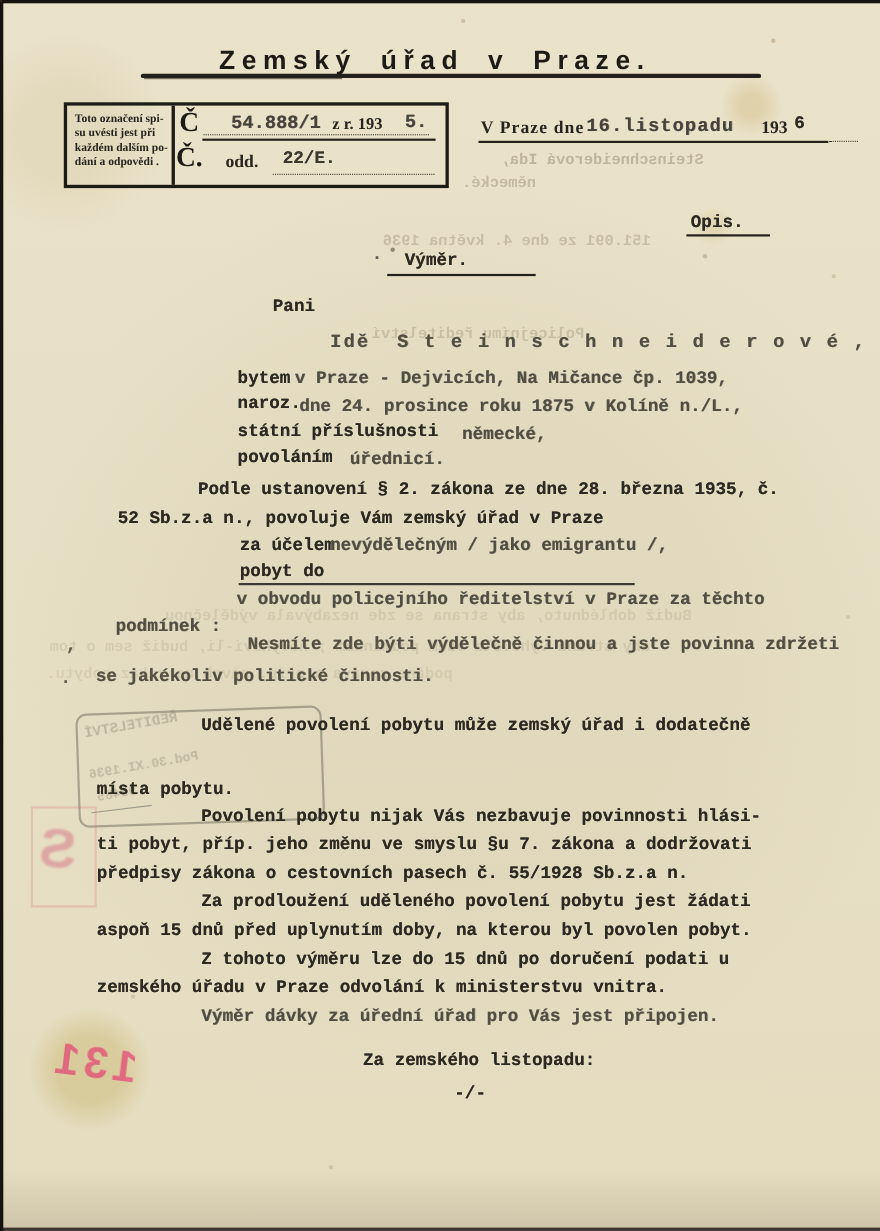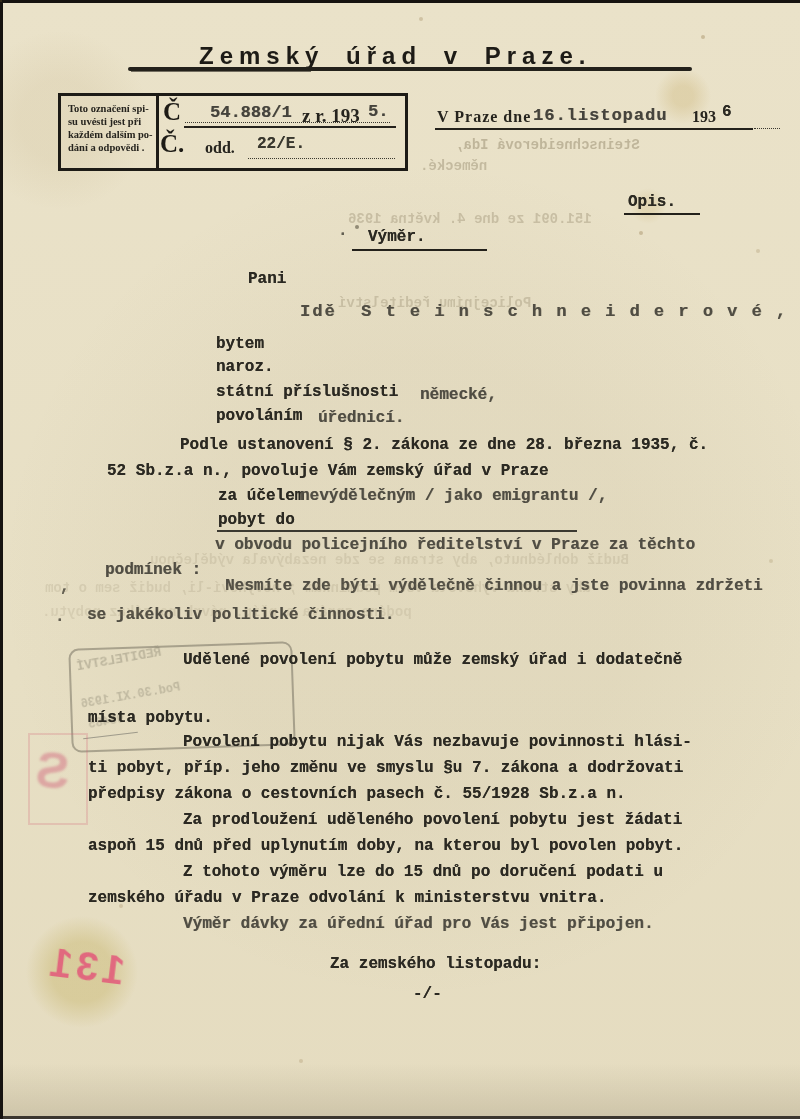--- a/index.html
+++ b/index.html
@@ -17,21 +17,21 @@
   }
   .abs{position:absolute;white-space:pre;}
   
   .t{font-family:"Liberation Mono","DejaVu Sans Mono",monospace;font-weight:700;
      font-size:16px;color:#2b2922;text-shadow:0 0 .4px rgba(43,41,34,.8);}
   
   .f{font-family:"Liberation Mono","DejaVu Sans Mono",monospace;font-weight:700;
      font-size:16px;color:#504d43;filter:blur(.45px);text-shadow:.5px 0 0 rgba(80,77,66,.6);}
   
   .p{font-family:"Liberation Serif","DejaVu Serif",serif;font-weight:700;
-     font-size:19px;color:#26241e;}
+     font-size:15px;color:#26241e;}
   
   .mir{display:inline-block;transform:scaleX(-1);font-family:"Liberation Mono","DejaVu Sans Mono",monospace;
      font-weight:700;color:#8d8164;filter:blur(.6px);}
   .hr{position:absolute;background:#23211b;}
   .dots{position:absolute;border-bottom:2px dotted #3a382f;height:1px;}
   #title{font-family:"Liberation Sans","DejaVu Sans",sans-serif;font-weight:700;
      font-size:24px;letter-spacing:6px;word-spacing:9px;color:#1d1b16;}
   #refbox{position:absolute;left:58px;top:93px;width:344px;height:72px;
      border:3px solid #1d1b16;}
   #refbox .divider{position:absolute;left:95px;top:0;width:3px;height:100%;background:#1d1b16;}
@@ -99,21 +99,23 @@
 
   <span class="abs t" style="left:628px;top:193px;">Opis.</span>
   <div class="hr" style="left:624px;top:213px;width:76px;height:2px;"></div>
   <span class="abs t" style="left:338px;top:222px;opacity:.7;">.</span>
   <span class="abs t" style="left:368px;top:228px;">Výměr.</span>
   <div class="hr" style="left:352px;top:249px;width:135px;height:2px;"></div>
 
   <span class="abs t" style="left:248px;top:270px;">Pani</span>
   <span class="abs f" style="left:300px;top:302px;font-size:17px;letter-spacing:2px;">Idě  S t e i n s c h n e i d e r o v é ,</span>
   <span class="abs t" style="left:216px;top:335px;">bytem</span>
+  <span class="abs f" style="left:268px;top:335px;">v Praze - Dejvicích, Na Mičance čp. 1039,</span>
   <span class="abs t" style="left:216px;top:358px;">naroz.</span>
+  <span class="abs f" style="left:272px;top:361px;">dne 24. prosince roku 1875 v Kolíně n./L.,</span>
   <span class="abs t" style="left:216px;top:383px;">státní příslušnosti</span>
   <span class="abs f" style="left:420px;top:386px;">německé,</span>
   <span class="abs t" style="left:216px;top:407px;">povoláním</span>
   <span class="abs f" style="left:318px;top:409px;">úřednicí.</span>
 
   <span class="abs t" style="left:160px;top:436px;margin-left:20px;">Podle ustanovení § 2. zákona ze dne 28. března 1935, č.</span>
   <span class="abs t" style="left:107px;top:462px;">52 Sb.z.a n., povoluje Vám zemský úřad v Praze</span>
 
   <span class="abs t" style="left:218px;top:487px;">za účelem</span>
   <span class="abs f" style="left:300px;top:487px;">nevýdělečným / jako emigrantu /,</span>

